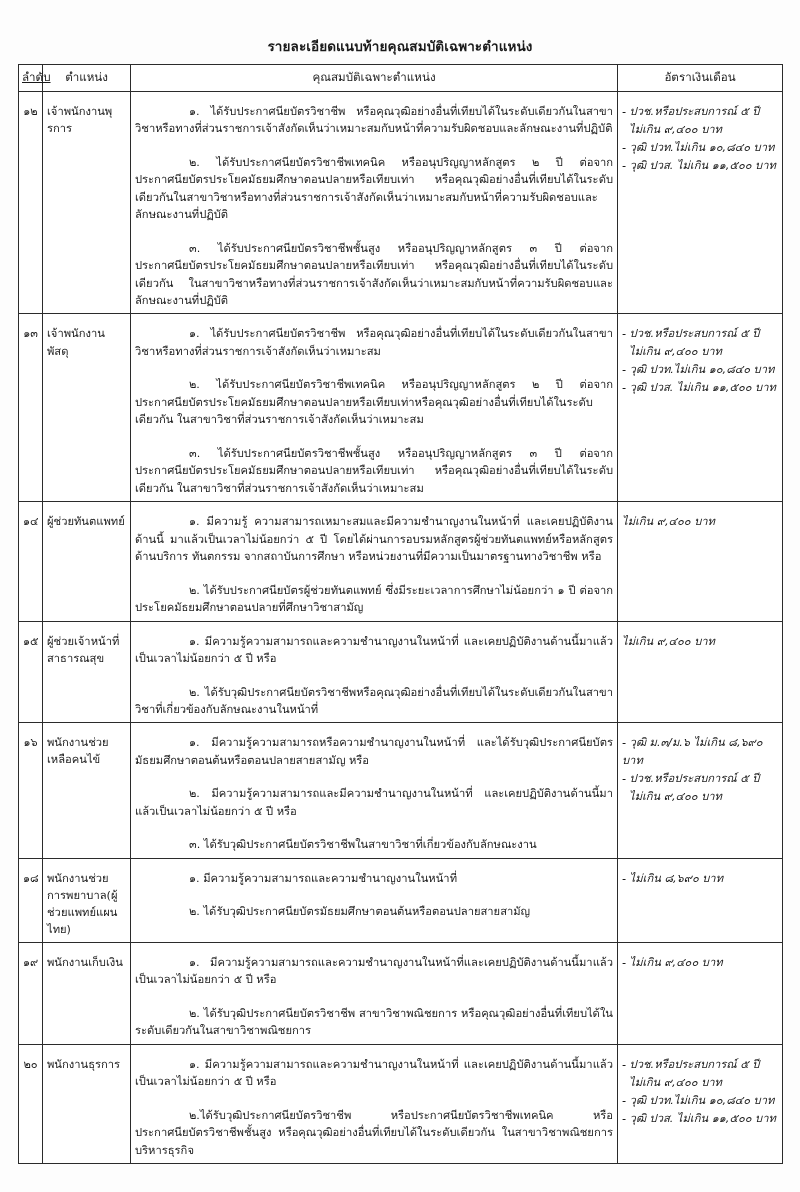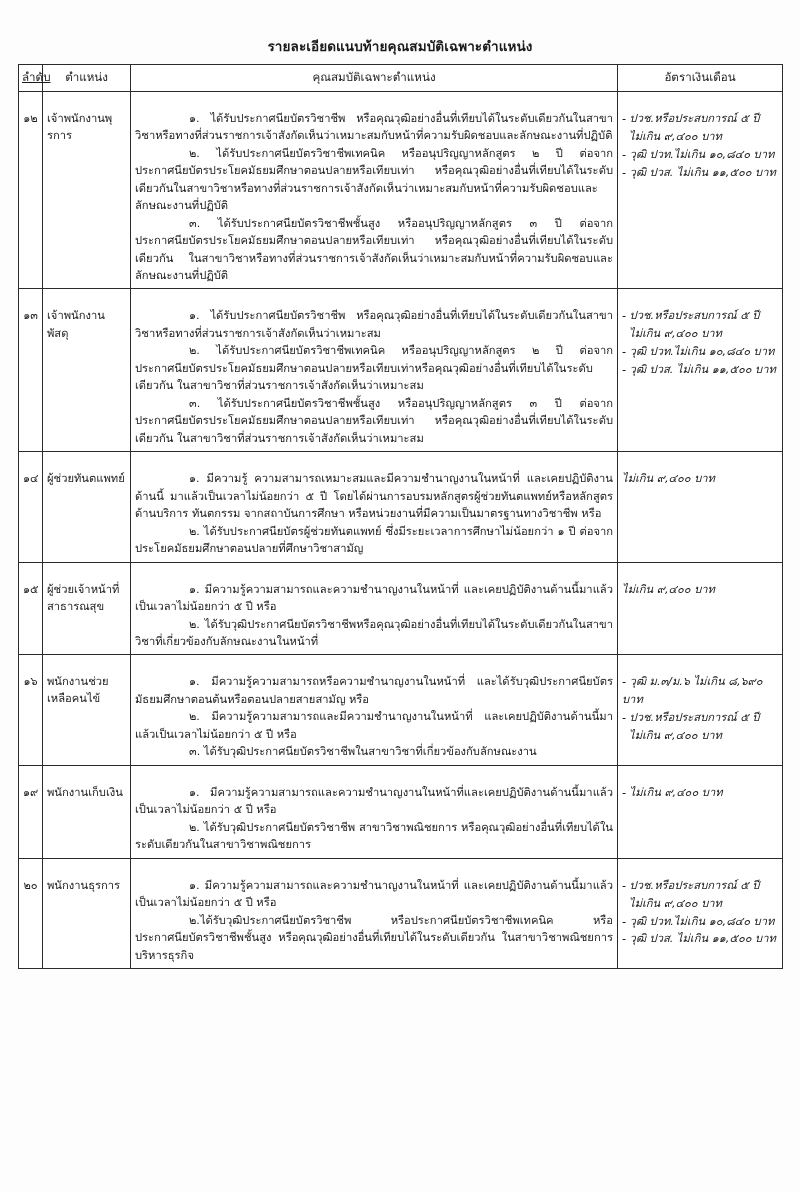--- a/index.html
+++ b/index.html
@@ -36,21 +36,21 @@
     border-collapse: collapse;
     margin-left: 18px;
     width: 764px;
     table-layout: fixed;
     background: #fff;
   }
   table.main-table th,
   table.main-table td {
     border: 1px solid #2b2b2b;
     vertical-align: top;
-    padding: 18px 4px 4px 4px;
+    padding: 11px 4px 4px 4px;
     font-size: 11.2px;
     line-height: 1.52;
   }
   table.main-table th {
     text-align: center;
     font-weight: normal;
     vertical-align: middle;
     padding: 4px 3px;
     font-size: 11.6px;
   }
@@ -85,21 +85,21 @@
     font-size: 11.2px;
     font-style: italic;
   }
   .q-para {
     margin: 0 0 0 0;
     text-indent: 54px;
     text-align: justify;
     text-justify: inter-word;
     line-height: 1.56;
   }
-  .q-para + .q-para { margin-top: 0; }
+  .q-para + .q-para { margin-top: 16px; }
   .sal-line {
     line-height: 1.6;
     white-space: pre-wrap;
   }
   .sal-cont {
     line-height: 1.6;
     padding-left: 7px;
   }
 </style>
 </head>
@@ -185,20 +185,31 @@
             <div class="q-para">๒. มีความรู้ความสามารถและมีความชำนาญงานในหน้าที่ และเคยปฏิบัติงานด้านนี้มาแล้วเป็นเวลาไม่น้อยกว่า ๕ ปี หรือ</div>
             <div class="q-para">๓. ได้รับวุฒิประกาศนียบัตรวิชาชีพในสาขาวิชาที่เกี่ยวข้องกับลักษณะงาน</div>
           </td>
           <td class="sal">
             <div class="sal-line">- วุฒิ ม.๓/ม.๖ ไม่เกิน ๘,๖๙๐ บาท</div>
             <div class="sal-line">- ปวช.หรือประสบการณ์ ๕ ปี</div>
             <div class="sal-cont">ไม่เกิน ๙,๔๐๐ บาท</div>
           </td>
         </tr>
         <tr>
+          <td class="seq">๑๘</td>
+          <td class="pos">พนักงานช่วยการพยาบาล(ผู้ช่วยแพทย์แผนไทย)</td>
+          <td class="qual">
+            <div class="q-para">๑. มีความรู้ความสามารถและความชำนาญงานในหน้าที่</div>
+            <div class="q-para">๒. ได้รับวุฒิประกาศนียบัตรมัธยมศึกษาตอนต้นหรือตอนปลายสายสามัญ</div>
+          </td>
+          <td class="sal">
+            <div class="sal-line">- ไม่เกิน ๘,๖๙๐ บาท</div>
+          </td>
+        </tr>
+        <tr>
           <td class="seq">๑๙</td>
           <td class="pos">พนักงานเก็บเงิน</td>
           <td class="qual">
             <div class="q-para">๑. มีความรู้ความสามารถและความชำนาญงานในหน้าที่และเคยปฏิบัติงานด้านนี้มาแล้วเป็นเวลาไม่น้อยกว่า ๕ ปี หรือ</div>
             <div class="q-para">๒. ได้รับวุฒิประกาศนียบัตรวิชาชีพ สาขาวิชาพณิชยการ หรือคุณวุฒิอย่างอื่นที่เทียบได้ในระดับเดียวกันในสาขาวิชาพณิชยการ</div>
           </td>
           <td class="sal">
             <div class="sal-line">- ไม่เกิน ๙,๔๐๐ บาท</div>
           </td>
         </tr>

